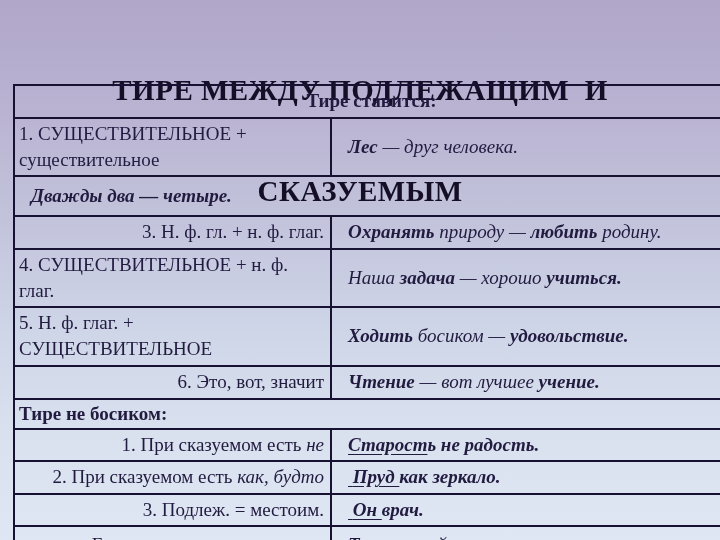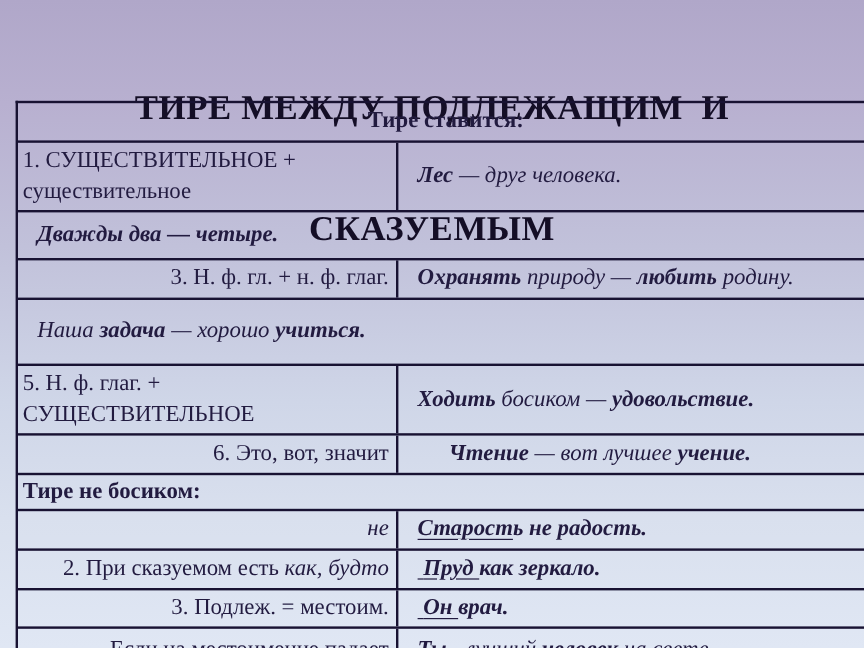--- a/index.html
+++ b/index.html
@@ -102,35 +102,36 @@
         <div class="cell right-cell"><span style="font-weight: bold; font-style: italic;">Лес</span><span style="font-style: italic;"> — друг человека.</span></div>
       </div>
       <div class="trow data-row">
         <div class="cell right-cell"><span style="font-weight: bold; font-style: italic;">Дважды два — четыре.</span></div>
       </div>
       <div class="trow data-row">
         <div class="cell left-cell"><span>3. Н. ф. гл. + н. ф. глаг.</span></div>
         <div class="cell right-cell"><span style="font-weight: bold; font-style: italic;">Охранять</span><span style="font-style: italic;"> природу — </span><span style="font-weight: bold; font-style: italic;">любить</span><span style="font-style: italic;"> родину.</span></div>
       </div>
       <div class="trow data-row">
+        <div class="cell left-cell"><span>4. СУЩЕСТВИТЕЛЬНОЕ + н. ф. глаг.</span></div>
         <div class="cell right-cell"><span style="font-style: italic;">Наша </span><span style="font-weight: bold; font-style: italic;">задача</span><span style="font-style: italic;"> — хорошо </span><span style="font-weight: bold; font-style: italic;">учиться.</span></div>
       </div>
       <div class="trow data-row">
         <div class="cell left-cell"><span>5. Н. ф. глаг. + СУЩЕСТВИТЕЛЬНОЕ</span></div>
         <div class="cell right-cell"><span style="font-weight: bold; font-style: italic;">Ходить</span><span style="font-style: italic;"> босиком — </span><span style="font-weight: bold; font-style: italic;">удовольствие.</span></div>
       </div>
       <div class="trow data-row">
         <div class="cell left-cell"><span>6. </span><span style="">Это, вот, значит</span></div>
-        <div class="cell right-cell"><span style="font-weight: bold; font-style: italic; margin-left: 26px;">Чтение</span><span style="font-style: italic;"> — вот лучшее </span><span style="font-weight: bold; font-style: italic;">учение.</span></div>
+        <div class="cell right-cell"><span style="font-weight: bold; font-style: italic;">Чтение</span><span style="font-style: italic;"> — вот лучшее </span><span style="font-weight: bold; font-style: italic;">учение.</span></div>
       </div>
       <div class="trow section-row section-left">
         <div class="cell section-cell"><span style="font-weight: bold;">Тире не босиком:</span></div>
       </div>
       <div class="trow data-row">
-        <div class="cell left-cell"><span style="font-style: italic;">не</span></div>
+        <div class="cell left-cell"><span>1. При сказуемом есть </span><span style="font-style: italic;">не</span></div>
         <div class="cell right-cell"><span class="seg-u" style="font-weight: bold; font-style: italic; text-decoration: underline;">Старост</span><span style="font-weight: bold; font-style: italic;">ь не радость.</span></div>
       </div>
       <div class="trow data-row">
         <div class="cell left-cell"><span>2. При сказуемом есть </span><span style="font-style: italic;">как, будто</span></div>
         <div class="cell right-cell"><span class="seg-u" style="font-weight: bold; font-style: italic; text-decoration: underline;"> Пруд </span><span style="font-weight: bold; font-style: italic;">как зеркало.</span></div>
       </div>
       <div class="trow data-row">
         <div class="cell left-cell"><span>3. Подлеж. = местоим.</span></div>
         <div class="cell right-cell"><span class="seg-u" style="font-weight: bold; font-style: italic; text-decoration: underline;"> Он </span><span style="font-weight: bold; font-style: italic;">врач.</span></div>
       </div>

